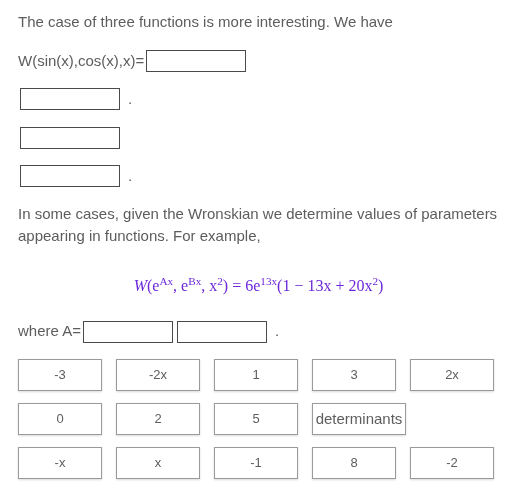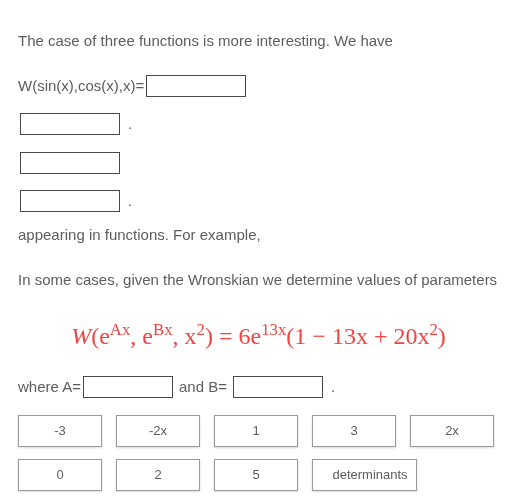--- a/index.html
+++ b/index.html
@@ -16,39 +16,39 @@
     box-sizing: border-box;
     padding: 8px 10px 10px 18px;
   }
   .line {
     margin: 16px 0;
     display: flex;
     flex-wrap: wrap;
     align-items: center;
   }
   .para {
-    margin: 22px 0;
+    margin: 3px 0;
   }
   .blank-input {
     display: inline-block;
     border: 1px solid #4a4a4a;
     height: 22px;
     min-width: 90px;
     vertical-align: middle;
     box-sizing: border-box;
     background: #fff;
     margin: 0 2px;
   }
   .blank-med { min-width: 100px; }
   .period { margin-left: 6px; }
   .eq {
     text-align: center;
     font-family: "Cambria Math", "Times New Roman", serif;
-    font-size: 24px;
-    color: #ef4444;
+    font-size: 16px;
+    color: #6d28d9;
     margin: 26px 0 22px 0;
     font-style: italic;
   }
   .eq .fn { font-style: italic; }
   .eq sup { font-size: 0.7em; font-style: normal; }
   .eq .rm { font-style: normal; }
   .tiles {
     margin-top: 10px;
     display: flex;
     flex-wrap: wrap;
@@ -61,21 +61,21 @@
     box-shadow: 0 1px 2px rgba(0,0,0,0.15);
     display: flex;
     align-items: center;
     justify-content: center;
     font-size: 13px;
     color: #5d5d5d;
     background: #fff;
     cursor: move;
     user-select: none;
   }
-  .tile.wide { width: 92px; font-size: 13px; padding-left: 11px; }
+  .tile.wide { width: 92px; font-size: 15px; }
 </style>
 </head>
 <body>
 
 <div class="page">
 
   <div class="para">The case of three functions is more interesting. We have</div>
 
   <div class="line">
     <span>W(sin(x),cos(x),x)=</span>
@@ -89,31 +89,30 @@
 
   <div class="line">
     <span class="blank-input blank-med"></span>
   </div>
 
   <div class="line">
     <span class="blank-input blank-med"></span>
     <span class="period">.</span>
   </div>
 
+  <div class="para">In some cases, given the Wronskian we determine values of parameters</div>
   <div class="para" style="margin-top:-4px;">appearing in functions. For example,</div>
-  <div class="para">In some cases, given the Wronskian we determine values of parameters</div>
 
   <div class="eq">
     <span class="fn">W</span><span class="rm">(e</span><sup>Ax</sup><span class="rm">, e</span><sup>Bx</sup><span class="rm">, x</span><sup class="rm">2</sup><span class="rm">) = 6e</span><sup class="rm">13x</sup><span class="rm">(1 − 13x + 20x</span><sup class="rm">2</sup><span class="rm">)</span>
   </div>
 
   <div class="line">
     <span>where A=</span>
     <span class="blank-input"></span>
-    <span style="margin:0 4px;">and B=</span>
     <span class="blank-input"></span>
     <span class="period">.</span>
   </div>
 
   <div class="tiles">
     <div class="tile">-3</div>
     <div class="tile">-2x</div>
     <div class="tile">1</div>
     <div class="tile">3</div>
     <div class="tile">2x</div>

